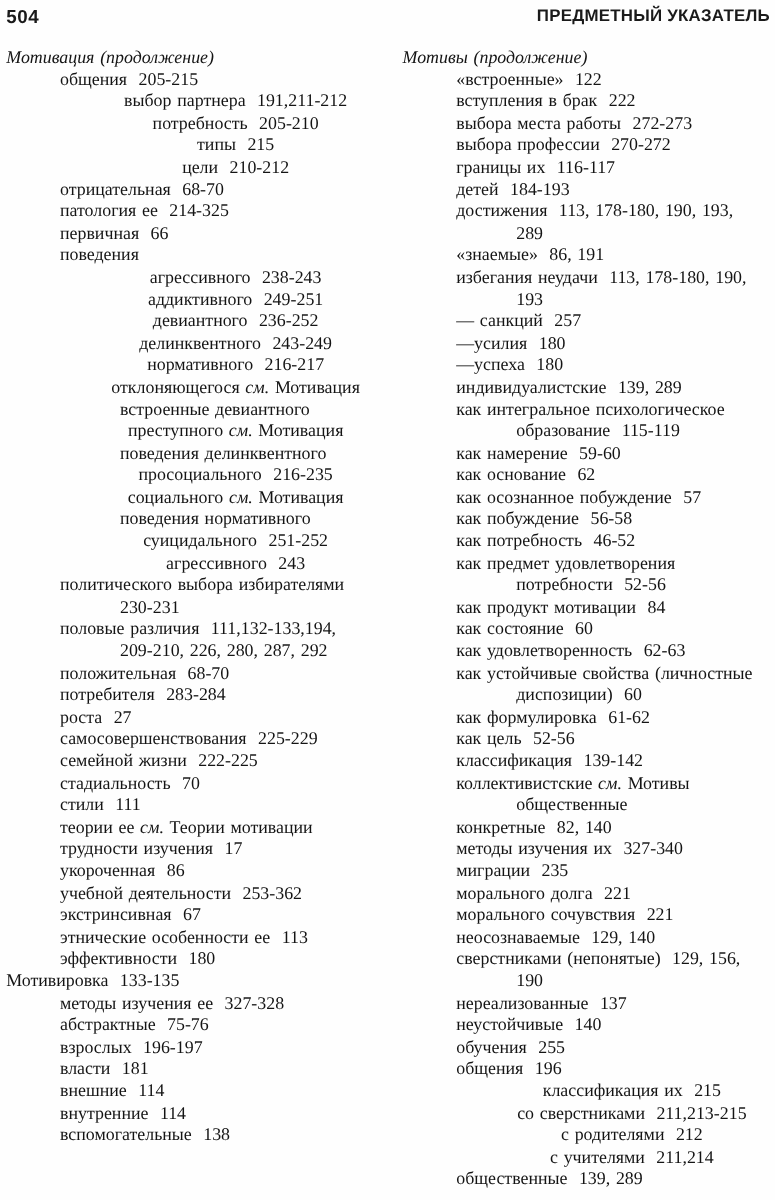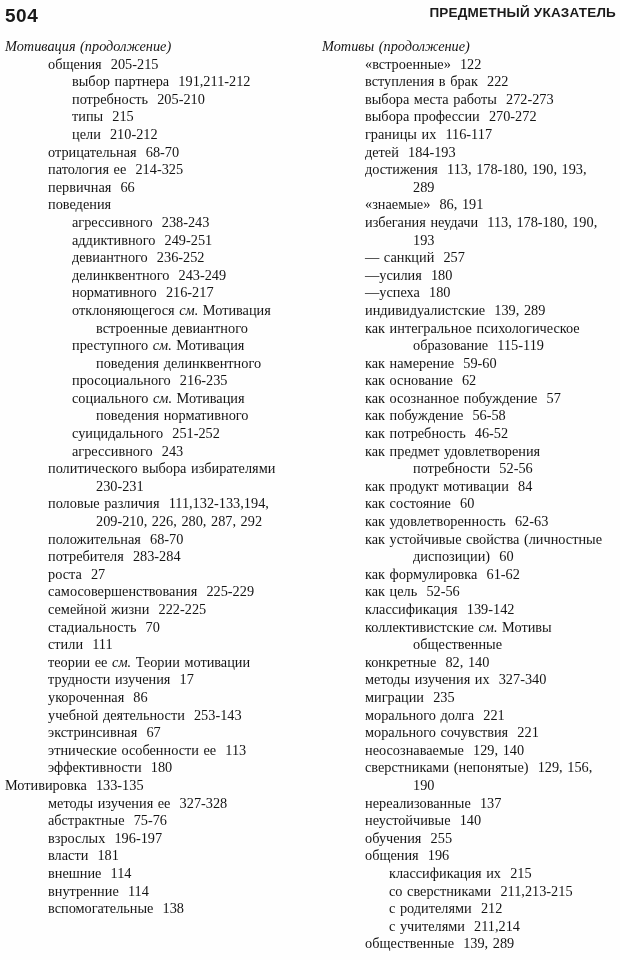--- a/index.html
+++ b/index.html
@@ -19,38 +19,38 @@
     left: 5px;
     right: 4px;
     height: 22px;
     font-family: "Liberation Sans", "DejaVu Sans", sans-serif;
     font-weight: 700;
     color: #1a1a1a;
     display: flex;
     justify-content: space-between;
     align-items: flex-start;
   }
-  .page-num { font-size: 19px; letter-spacing: 0.5px; }
+  .page-num { font-size: 15px; letter-spacing: 0.5px; }
   .head-title { font-size: 13.5px; letter-spacing: 0.2px; }
   .col {
     position: absolute;
     top: 38px;
     width: 300px;
   }
   .col-left  { left: 5px; }
   .col-right { left: 322px; }
   .line {
     font-size: 14.3px;
     line-height: 17.6px;
     white-space: pre;
     word-spacing: 1px;
   }
   .ind-0 { padding-left: 0; }
   .ind-1 { padding-left: 43px; }
-  .ind-2 { padding-left: 67px; }
+  .ind-2 { padding-left: 67px; text-align: center; }
   .ind-3 { padding-left: 91px; }
   .it { font-style: italic; }
 </style>
 </head>
 <body>
 
 <div class="page">
   <div class="running-head">
     <span class="page-num">504</span>
     <span class="head-title">ПРЕДМЕТНЫЙ УКАЗАТЕЛЬ</span>
@@ -87,21 +87,21 @@
       <div class="line ind-1"><span>положительная  68-70</span></div>
       <div class="line ind-1"><span>потребителя  283-284</span></div>
       <div class="line ind-1"><span>роста  27</span></div>
       <div class="line ind-1"><span>самосовершенствования  225-229</span></div>
       <div class="line ind-1"><span>семейной жизни  222-225</span></div>
       <div class="line ind-1"><span>стадиальность  70</span></div>
       <div class="line ind-1"><span>стили  111</span></div>
       <div class="line ind-1"><span>теории ее </span><span class="it">см.</span><span> Теории мотивации</span></div>
       <div class="line ind-1"><span>трудности изучения  17</span></div>
       <div class="line ind-1"><span>укороченная  86</span></div>
-      <div class="line ind-1"><span>учебной деятельности  253-143</span></div>
+      <div class="line ind-1"><span>учебной деятельности  253-362</span></div>
       <div class="line ind-1"><span>экстринсивная  67</span></div>
       <div class="line ind-1"><span>этнические особенности ее  113</span></div>
       <div class="line ind-1"><span>эффективности  180</span></div>
       <div class="line ind-0"><span>Мотивировка  133-135</span></div>
       <div class="line ind-1"><span>методы изучения ее  327-328</span></div>
       <div class="line ind-1"><span>абстрактные  75-76</span></div>
       <div class="line ind-1"><span>взрослых  196-197</span></div>
       <div class="line ind-1"><span>власти  181</span></div>
       <div class="line ind-1"><span>внешние  114</span></div>
       <div class="line ind-1"><span>внутренние  114</span></div>

